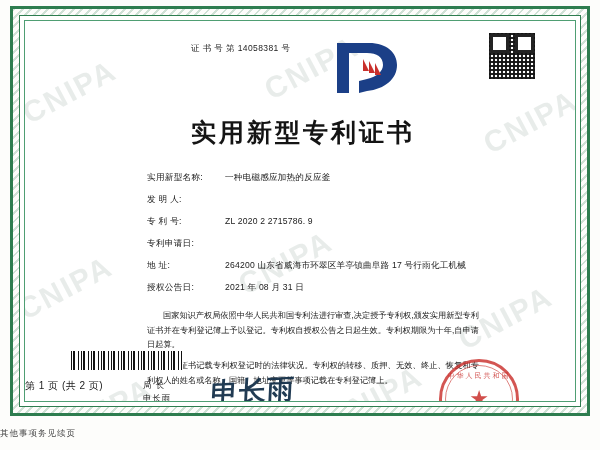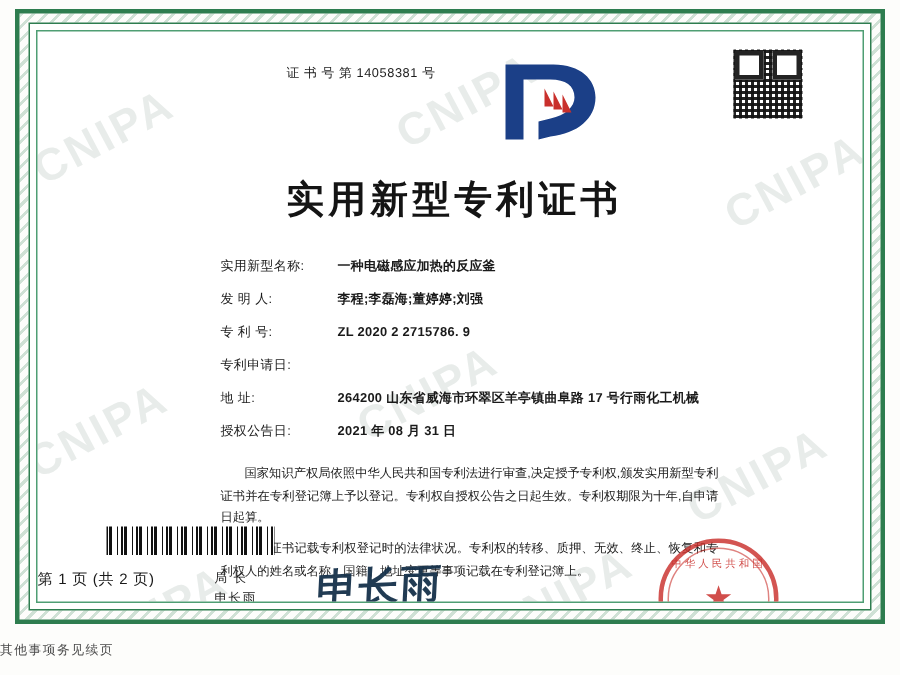--- a/index.html
+++ b/index.html
@@ -140,21 +140,20 @@
   }
   .field-label {
     flex: 0 0 78px;
     letter-spacing: 0.3px;
     white-space: nowrap;
   }
   .field-value {
     flex: 1 1 auto;
     letter-spacing: 0.2px;
     padding-right: 30px;
-    font-weight: bold;
   }
 
   
   .paras {
     margin: 14px 0 0 76px;
     padding-right: 56px;
     font-size: 8.2px;
     color: #1a1a1a;
     line-height: 1.75;
     text-align: justify;
@@ -288,21 +287,20 @@
 
           <div class="main-title">实用新型专利证书</div>
 
           <div class="fields">
             <div class="field">
               <div class="field-label">实用新型名称:</div>
               <div class="field-value">一种电磁感应加热的反应釜</div>
             </div>
             <div class="field">
               <div class="field-label">发 明 人:</div>
-              <div class="field-value">李程;李磊海;董婷婷;刘强</div>
             </div>
             <div class="field">
               <div class="field-label">专 利 号:</div>
               <div class="field-value">ZL 2020 2 2715786. 9</div>
             </div>
             <div class="field">
               <div class="field-label">专利申请日:</div>
             </div>
             <div class="field">
               <div class="field-label">地 址:</div>

